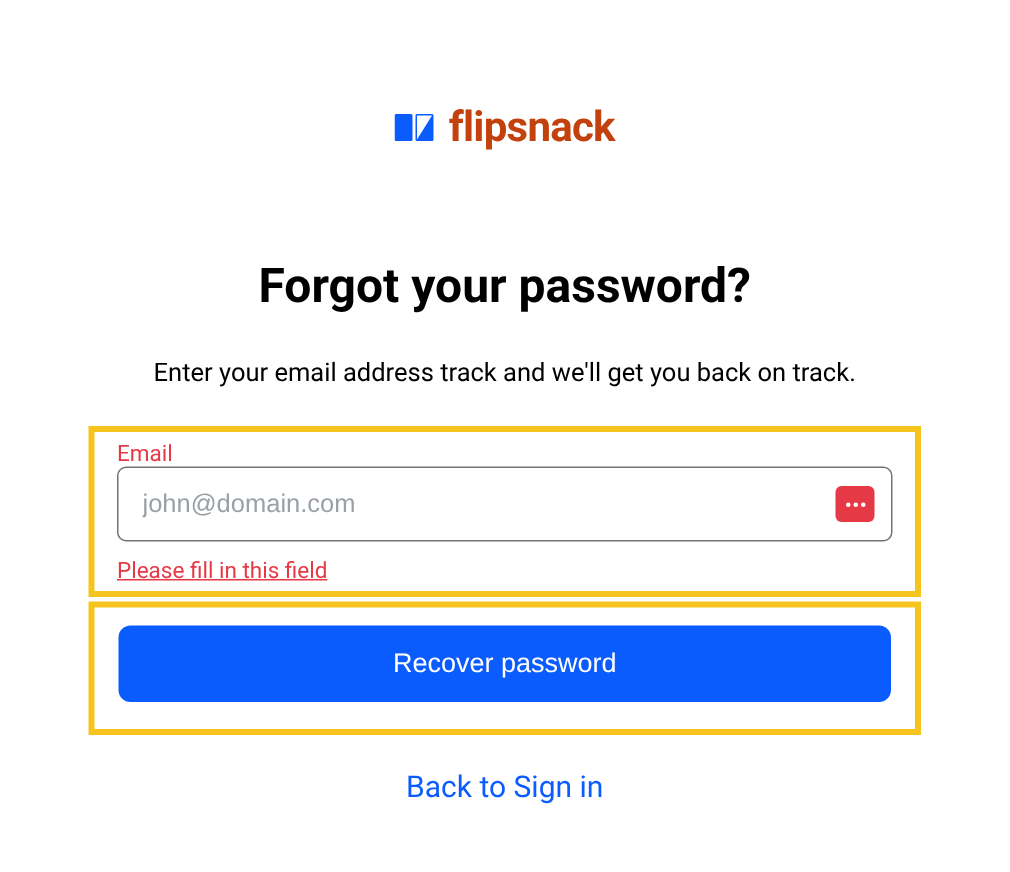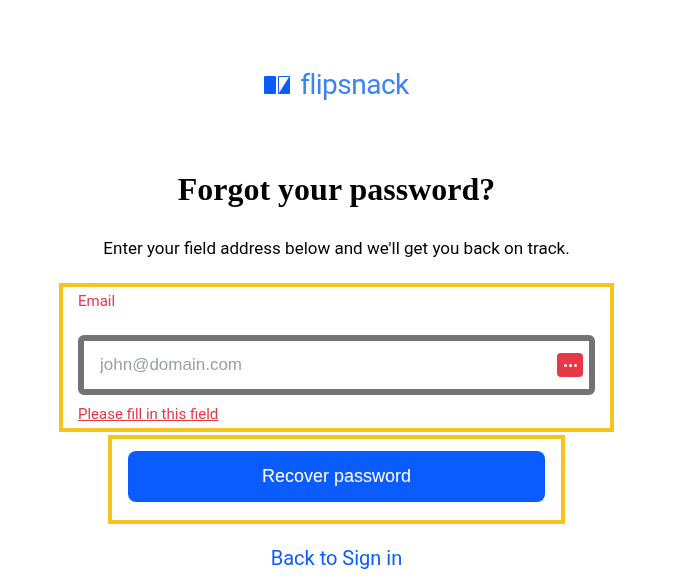--- a/index.html
+++ b/index.html
@@ -26,61 +26,60 @@
       gap: 8px;
       margin-bottom: 70px;
     }
     .logo-icon {
       width: 28px;
       height: 22px;
       position: relative;
     }
     .logo-text {
       font-size: 28px;
-      font-weight: 400;
-      color: #3b82f6;
+      font-weight: 700;
+      color: #c2410c;
       letter-spacing: -0.5px;
     }
     .heading {
       font-size: 32px;
       font-weight: 700;
       color: #000;
       margin-bottom: 30px;
-      font-family: Liberation Serif, serif;
     }
     .subtitle {
       font-size: 17px;
       color: #000;
       margin-bottom: 25px;
     }
     .highlight-box-1 {
       border: 4px solid #f5c51e;
       padding: 5px 15px 5px 15px;
       width: 555px;
     }
     .highlight-box-2 {
       border: 4px solid #f5c51e;
       padding: 12px 16px 18px 16px;
-      width: 457px;
+      width: 555px;
       margin-top: 3px;
     }
     .field-label {
       font-size: 15px;
       color: #e63946;
-      margin-bottom: 25px;
+      margin-bottom: 0;
       display: block;
     }
     .input-wrapper {
       position: relative;
       width: 100%;
     }
     .email-input {
       width: 100%;
       padding: 14px 50px 14px 16px;
-      border: 6px solid #737373;
+      border: 1px solid #737373;
       border-radius: 6px;
       font-size: 17px;
       color: #333;
       background: #fff;
     }
     .email-input::placeholder {
       color: #9aa0a6;
     }
     .input-badge {
       position: absolute;
@@ -136,21 +135,21 @@
       <svg width="28" height="22" viewBox="0 0 28 22">
         <rect x="0" y="2" width="12" height="18" rx="1" fill="#0b5cff"></rect>
         <rect x="14" y="2" width="12" height="18" rx="1" fill="#0b5cff"></rect>
         <path d="M 15 3 L 25 3 L 15 19 Z" fill="#fff"></path>
       </svg>
     </span>
     <span class="logo-text">flipsnack</span>
   </div>
 
   <h1 class="heading">Forgot your password?</h1>
-  <p class="subtitle">Enter your field address below and we'll get you back on track.</p>
+  <p class="subtitle">Enter your email address track and we'll get you back on track.</p>
 
   <div class="highlight-box-1">
     <label class="field-label">Email</label>
     <div class="input-wrapper">
       <input type="email" class="email-input" placeholder="john@domain.com" style="">
       <div class="input-badge">
         <span class="input-badge-dot"></span>
         <span class="input-badge-dot"></span>
         <span class="input-badge-dot"></span>
       </div>

